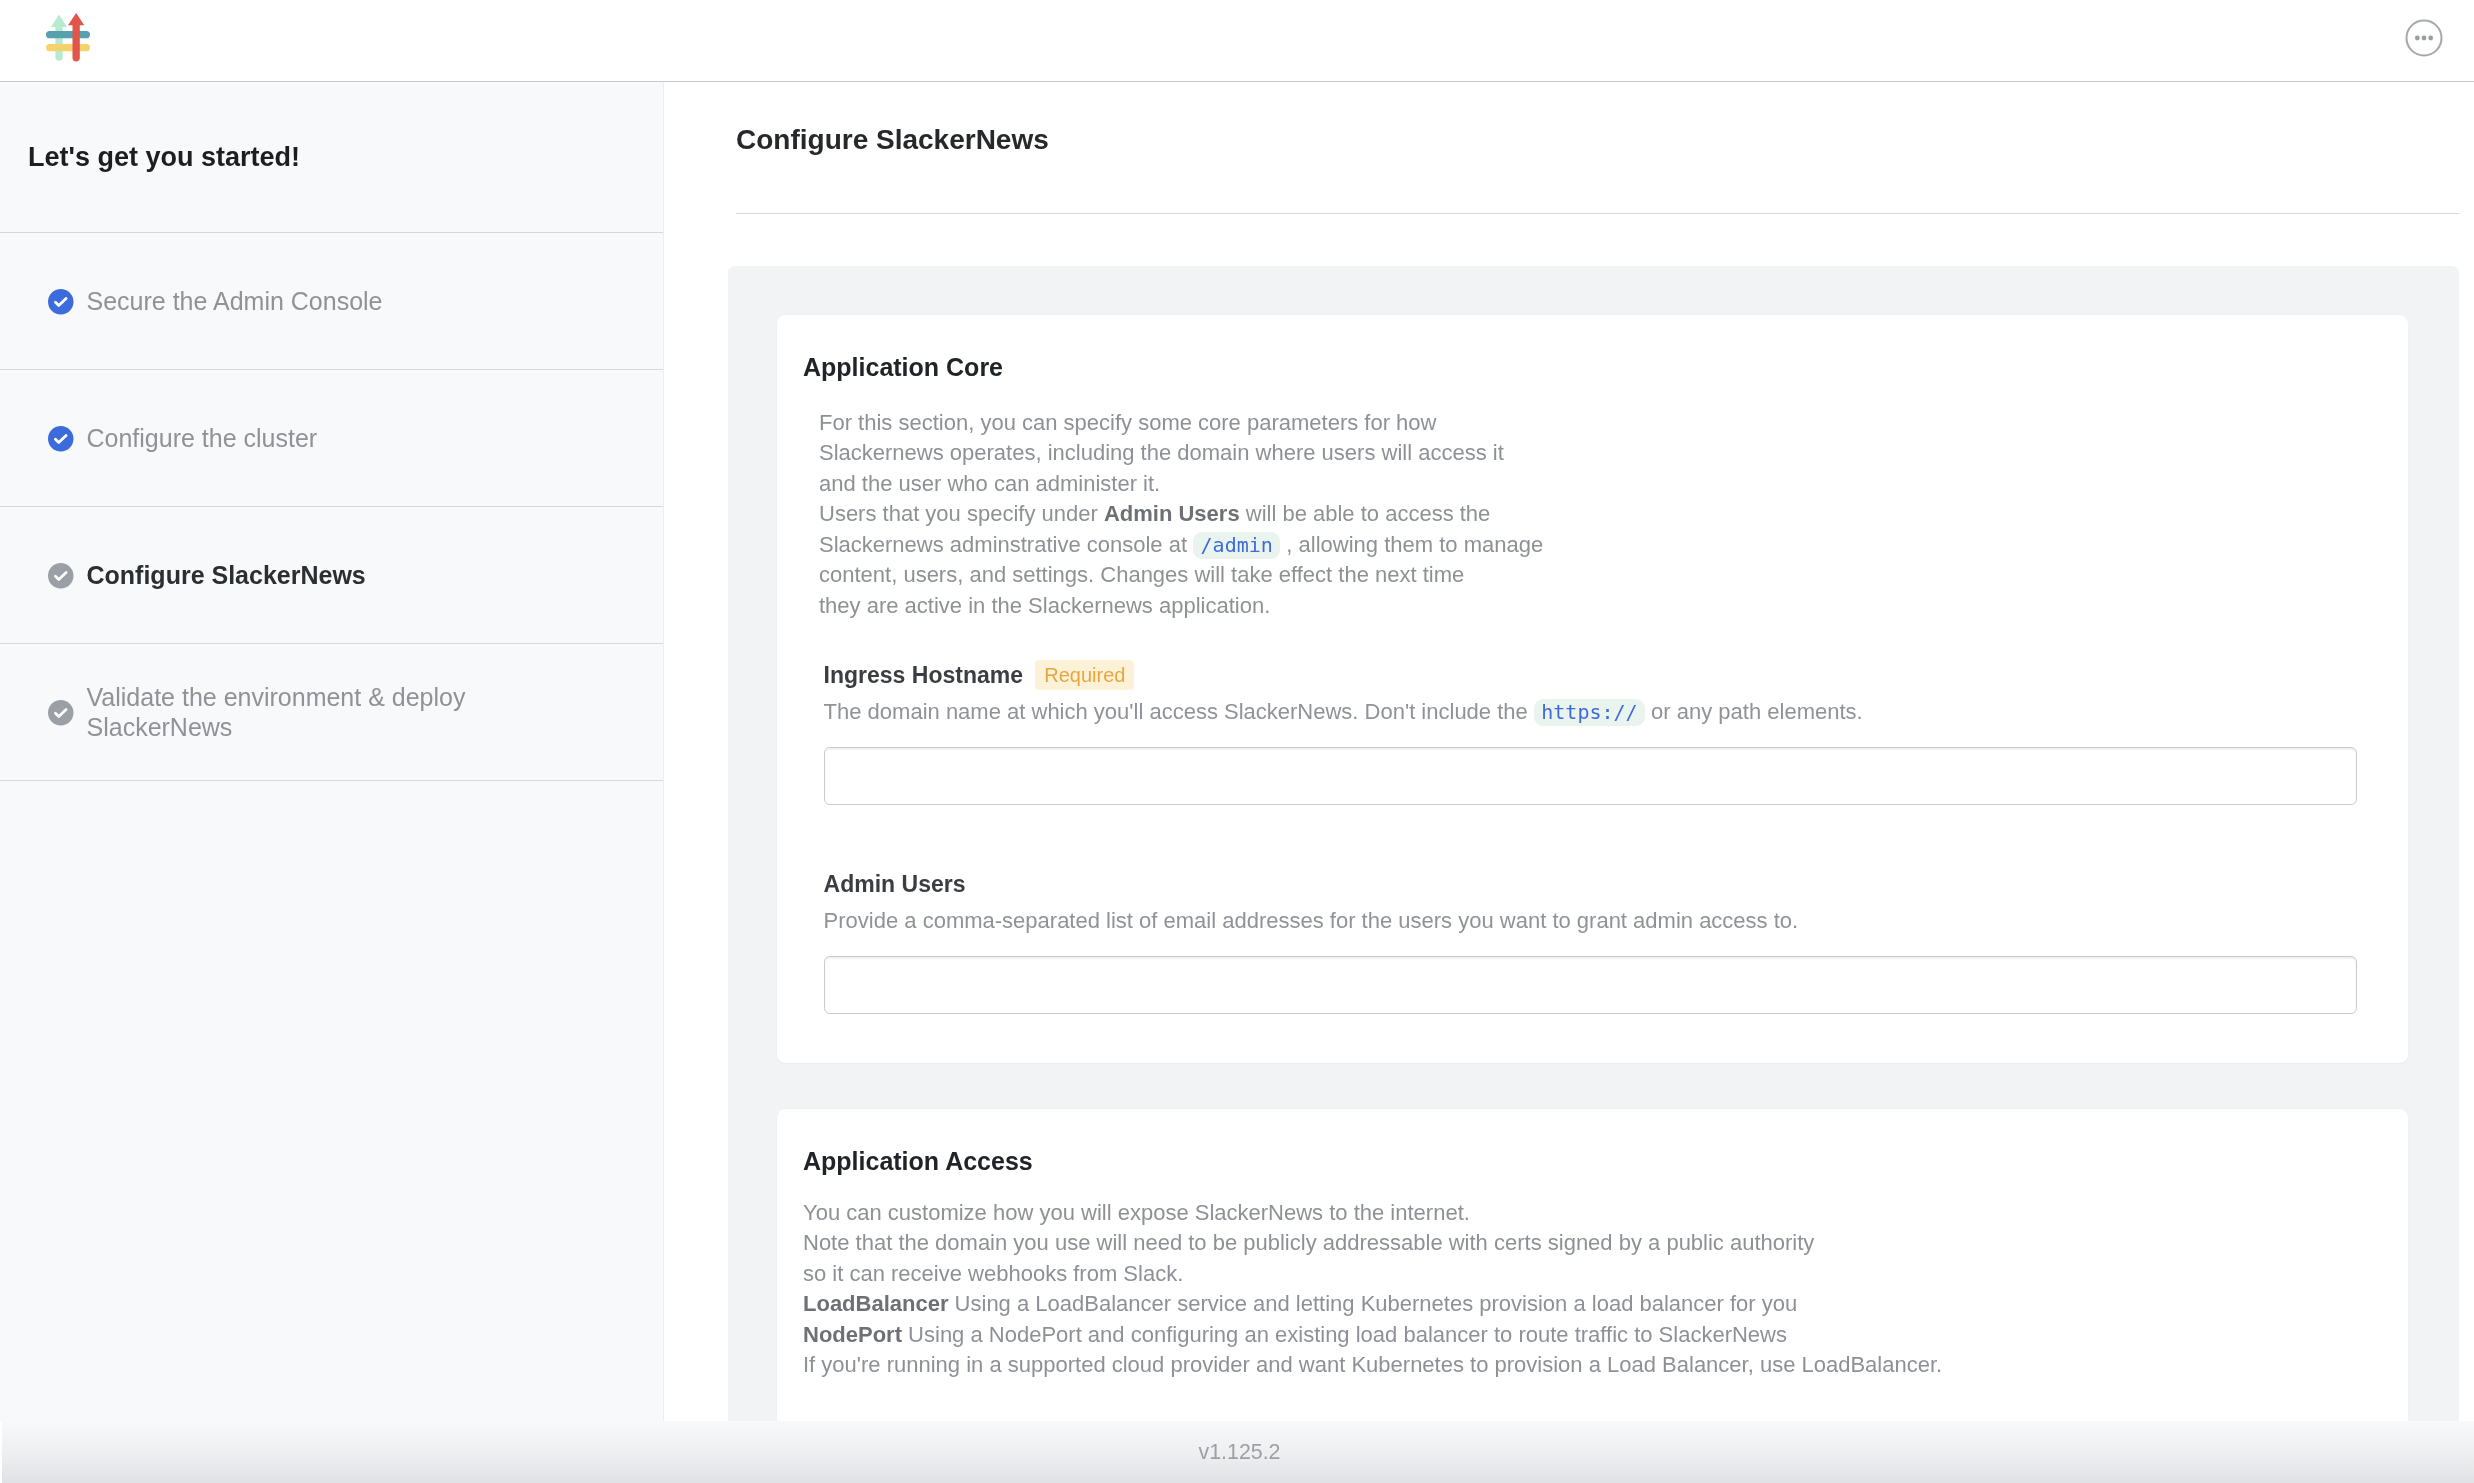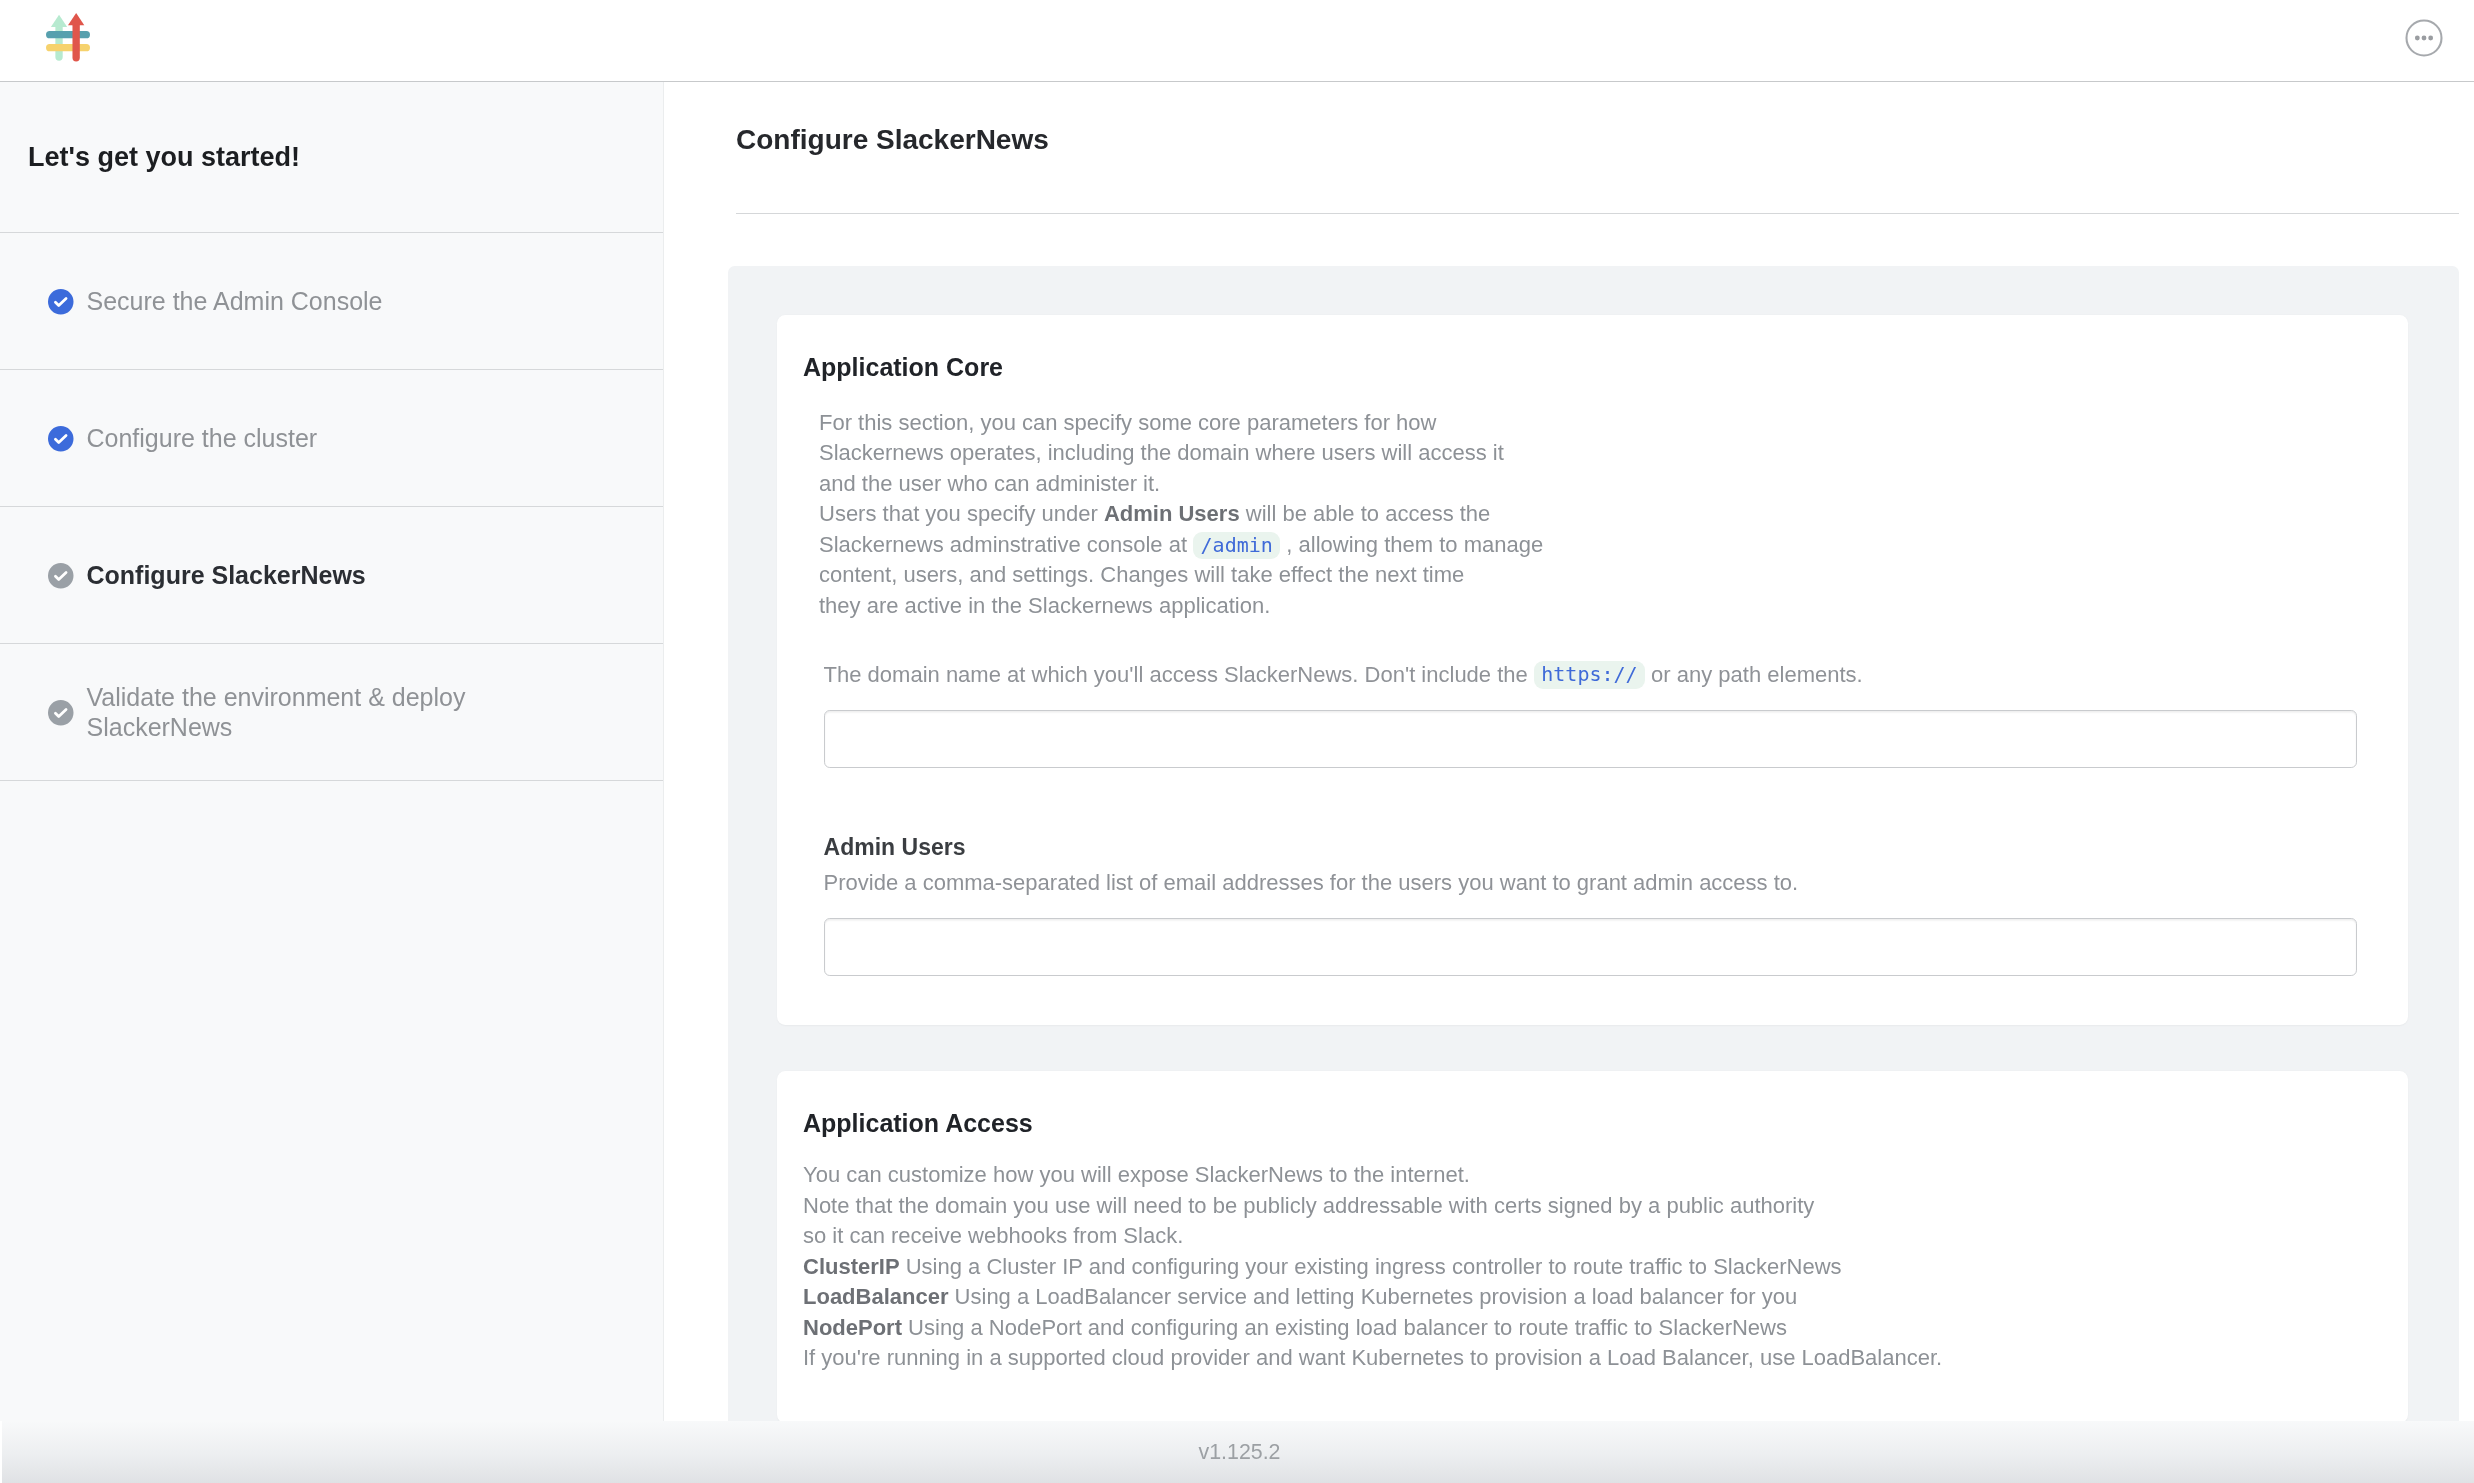--- a/index.html
+++ b/index.html
@@ -159,40 +159,43 @@
 
       <div class="rich"><span>For this section, you can specify some core parameters for how
 Slackernews operates, including the domain where users will access it
 and the user who can administer it.</span>
 <span>Users that you specify under </span><b>Admin Users</b><span> will be able to access the
 Slackernews adminstrative console at </span><span class="code-chip">/admin</span><span> , allowing them to manage
 content, users, and settings. Changes will take effect the next time
 they are active in the Slackernews application.</span></div>
 
       <div class="field-group">
+        <div class="field-label-row">
+          <span class="field-label">Ingress Hostname</span>
+          <span class="badge">Required</span>
+        </div>
         <div class="field-help"><span>The domain name at which you'll access SlackerNews. Don't include the </span><span class="code-chip">https://</span><span> or any path elements.</span></div>
         <input class="text-input" type="text" value="" style="">
       </div>
 
       <div class="field-group second">
         <div class="field-label-row">
           <span class="field-label">Admin Users</span>
         </div>
         <div class="field-help">Provide a comma-separated list of email addresses for the users you want to grant admin access to.</div>
         <input class="text-input" type="text" value="" style="">
       </div>
     </div>
 
     <div class="card second">
       <h2>Application Access</h2>
       <div class="access-lines">
         <div class="access-line"><b></b><span>You can customize how you will expose SlackerNews to the internet.</span></div>
         <div class="access-line"><b></b><span>Note that the domain you use will need to be publicly addressable with certs signed by a public authority</span></div>
         <div class="access-line"><b></b><span>so it can receive webhooks from Slack.</span></div>
-        <div class="access-line"><b>ClusterIP</b><span> Using a Cluster IP and configuring your existing ingress controller to route traffic to SlackerNews</span></div>
         <div class="access-line"><b>LoadBalancer</b><span> Using a LoadBalancer service and letting Kubernetes provision a load balancer for you</span></div>
         <div class="access-line"><b>NodePort</b><span> Using a NodePort and configuring an existing load balancer to route traffic to SlackerNews</span></div>
         <div class="access-line"><b></b><span>If you're running in a supported cloud provider and want Kubernetes to provision a Load Balancer, use LoadBalancer.</span></div>
       </div>
     </div>
 
   </div>
 </div>
 
 <div class="footer">

